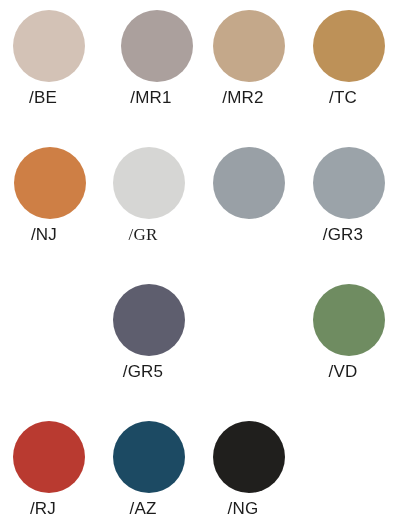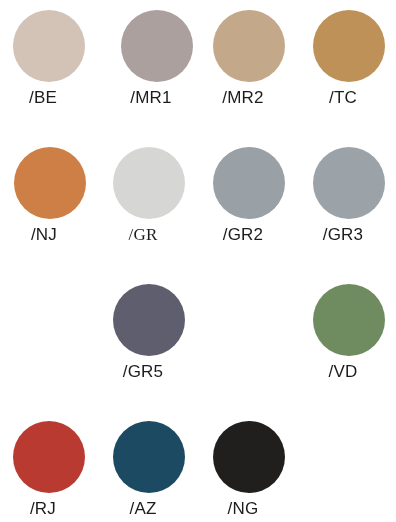--- a/index.html
+++ b/index.html
@@ -71,21 +71,20 @@
     <div class="swatch" style="left: 1px; top: 137px;">
       <div class="dot" style="background: rgb(206, 127, 69);"></div>
       <div class="code">/NJ</div>
     </div>
     <div class="swatch" style="left: 100px; top: 137px; font-family: Liberation Serif, serif;">
       <div class="dot" style="background: rgb(214, 214, 212);"></div>
       <div class="code">/GR</div>
     </div>
     <div class="swatch" style="left: 200px; top: 137px;">
       <div class="dot" style="background: rgb(153, 160, 166);"></div>
-      <div class="code">/GR2</div>
     </div>
     <div class="swatch" style="left: 300px; top: 137px;">
       <div class="dot" style="background: rgb(155, 163, 169);"></div>
       <div class="code">/GR3</div>
     </div>
     <div class="swatch" style="left: 100px; top: 274px;">
       <div class="dot" style="background: rgb(94, 94, 110);"></div>
       <div class="code">/GR5</div>
     </div>
     <div class="swatch" style="left: 300px; top: 274px;">

